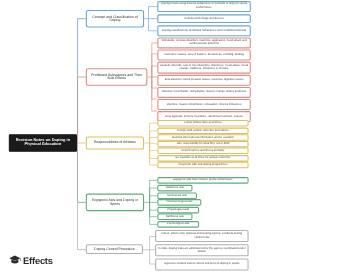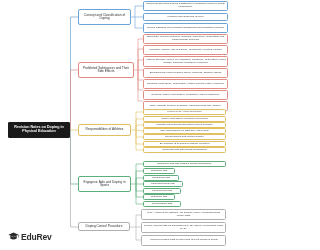--- a/index.html
+++ b/index.html
@@ -122,16 +122,16 @@
   <div class="node leaf l-grey" style="left:141px;top:209px;width:85px;height:11px;">NADA, which is the National Anti-Doping Agency, conducts doping control tests</div>
   <div class="node leaf l-grey" style="left:141px;top:222px;width:85px;height:11px;">In India, doping tests are administered by the agency coordinated under WADA</div>
   <div class="node leaf l-grey" style="left:141px;top:235px;width:85px;height:11px;">Agencies conduct tests to detect and prevent doping in sports</div>
 
   <div class="logo">
     <svg class="cap" viewBox="0 0 24 24">
       <path d="M12 3 L23 8 L12 13 L1 8 Z" fill="#2b2b2b"></path>
       <path d="M5 10.2 L5 16.5 Q12 20.5 19 16.5 L19 10.2 L12 13.6 Z" fill="#2b2b2b"></path>
       <rect x="22.1" y="8" width="1.1" height="6" fill="#2b2b2b"></rect>
     </svg>
-    <span class="logo-text">EduRev</span>
+    <span class="logo-text">Effects</span>
   </div>
 
 </div>
 
 </body></html>

